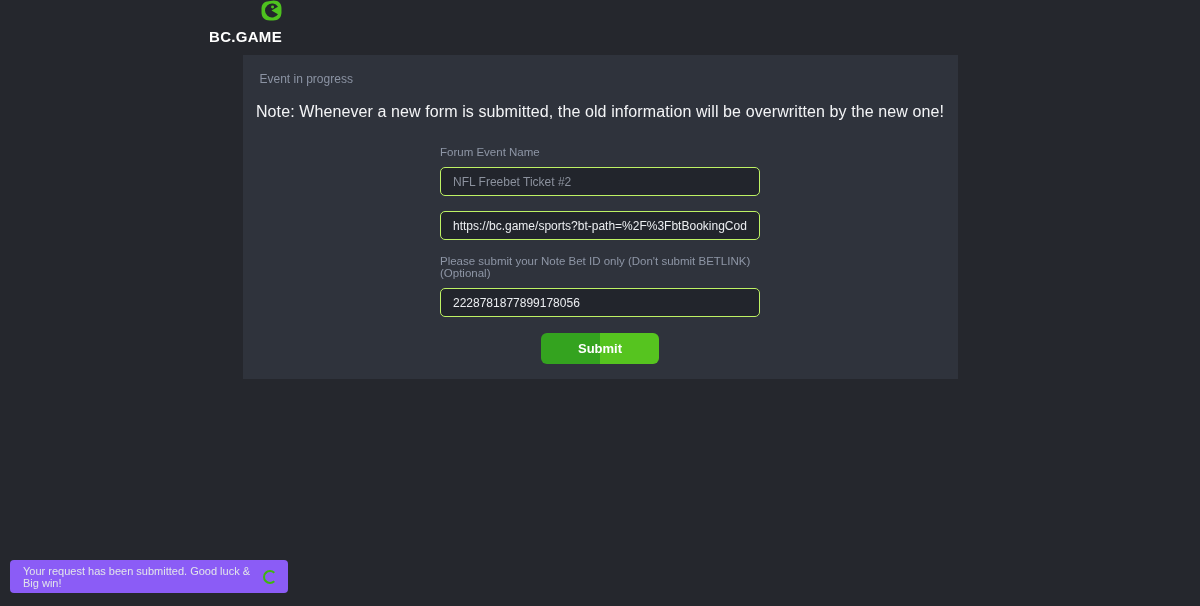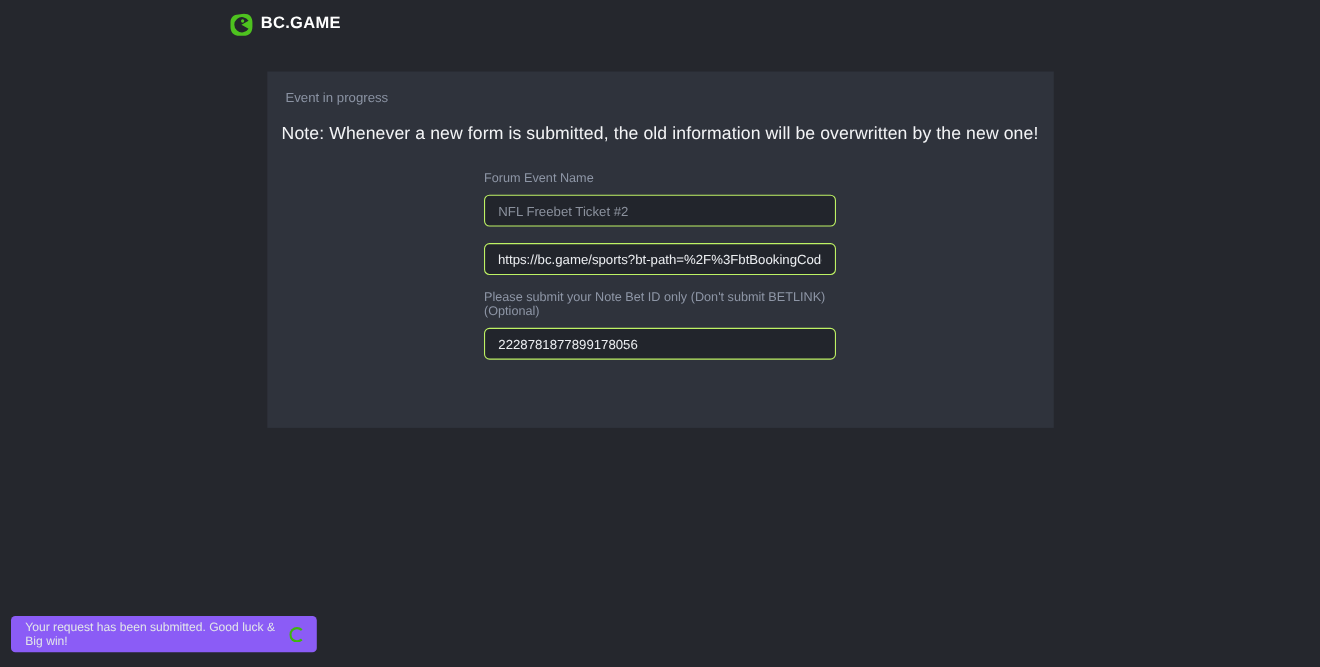--- a/index.html
+++ b/index.html
@@ -12,34 +12,35 @@
   }
   
   .header {
     height: 44px;
     display: flex;
     align-items: center;
     padding-left: 209px;
   }
   .logo {
     display: flex;
-    align-items: flex-start;
+    align-items: flex-end;
     gap: 7px;
     cursor: pointer;
+    flex-direction: column;
   }
   .logo-text {
     color: #ffffff;
     font-size: 15px;
     font-weight: bold;
     letter-spacing: 0.3px;
   }
   
   .panel {
     width: 715px;
-    margin: 21px auto 0;
+    margin: 11px auto 0;
     background: #2f333c;
     min-height: 324px;
   }
   .event-status {
     padding: 17px 0 0 17px;
     font-size: 12px;
     color: #8b93a3;
   }
   .note {
     margin-top: 17px;
@@ -142,19 +143,20 @@
 
     <div class="field-group">
       <input class="field-input" type="text" value="https://bc.game/sports?bt-path=%2F%3FbtBookingCode%3D1FB2B19" style="">
     </div>
 
     <div class="field-group">
       <label class="field-label">Please submit your Note Bet ID only (Don't submit BETLINK)(Optional)</label>
       <input class="field-input" type="text" value="2228781877899178056" style="">
     </div>
 
+    <button class="submit-btn">Submit</button>
   </div>
 </div>
 
 <div class="toast">
   <span class="toast-text">Your request has been submitted. Good luck &amp; Big win!</span>
   <span class="spinner"></span>
 </div>
 
 </body></html>

